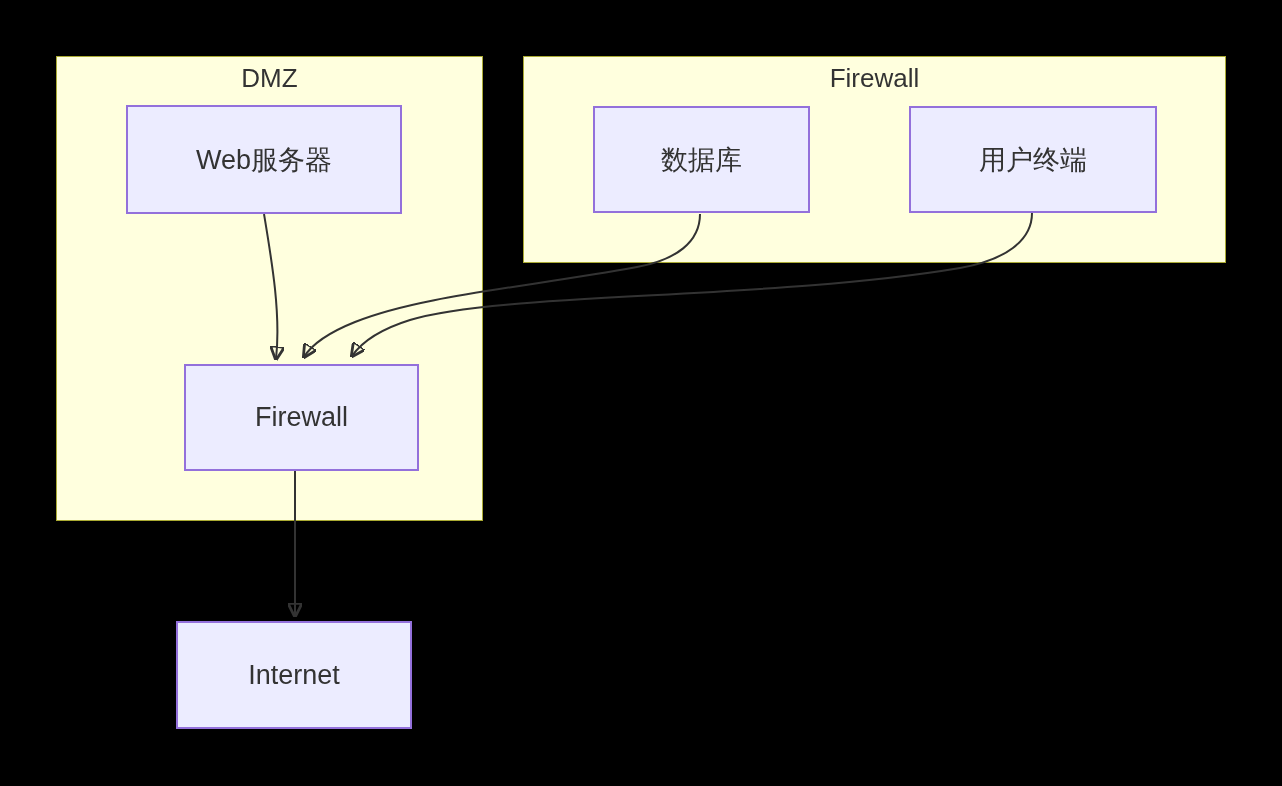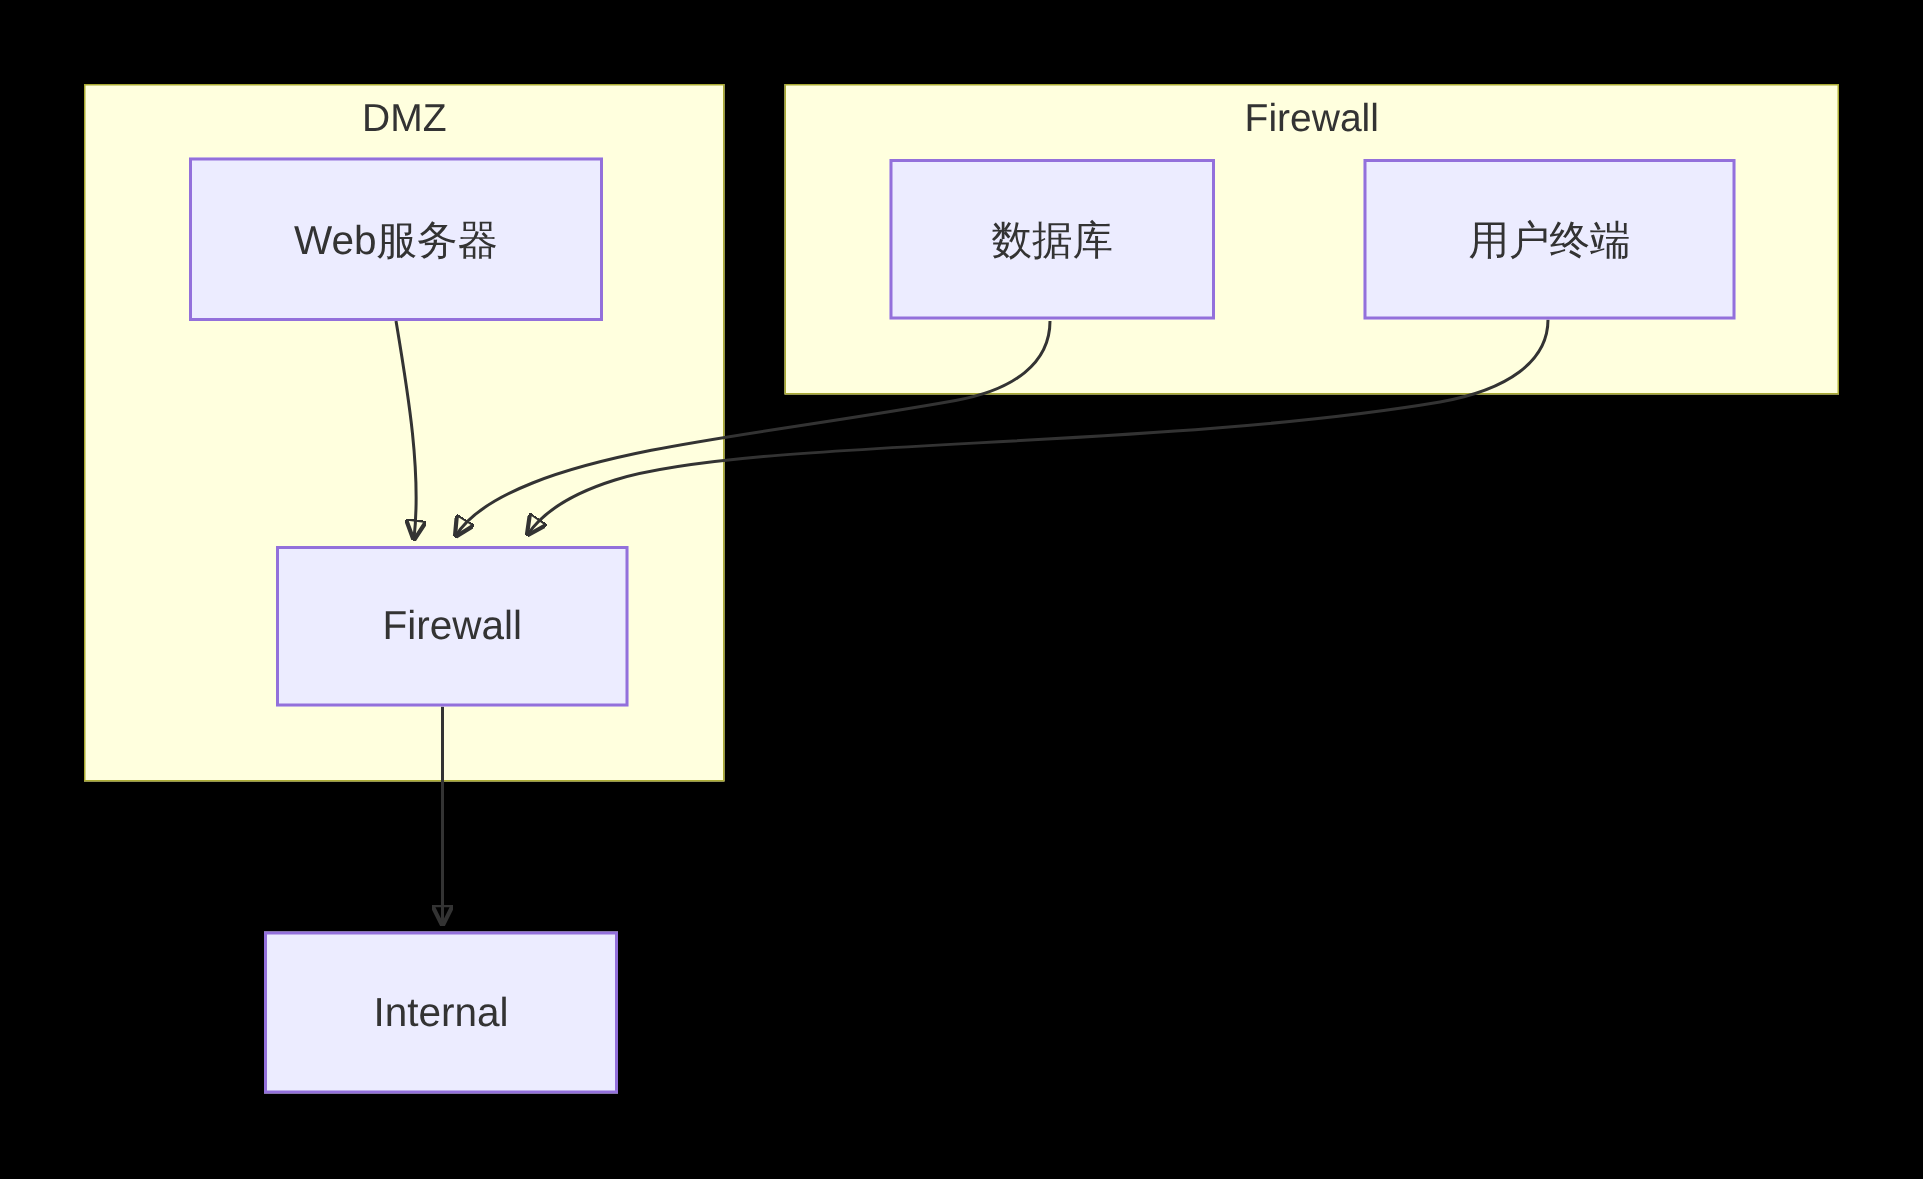--- a/index.html
+++ b/index.html
@@ -99,16 +99,16 @@
 
   <div class="node" id="node-user">
     <span>用户终端</span>
   </div>
 
   <div class="node" id="node-firewall">
     <span>Firewall</span>
   </div>
 
   <div class="node" id="node-internet">
-    <span>Internal</span>
+    <span>Internet</span>
   </div>
 
 </div>
 
 </body></html>

